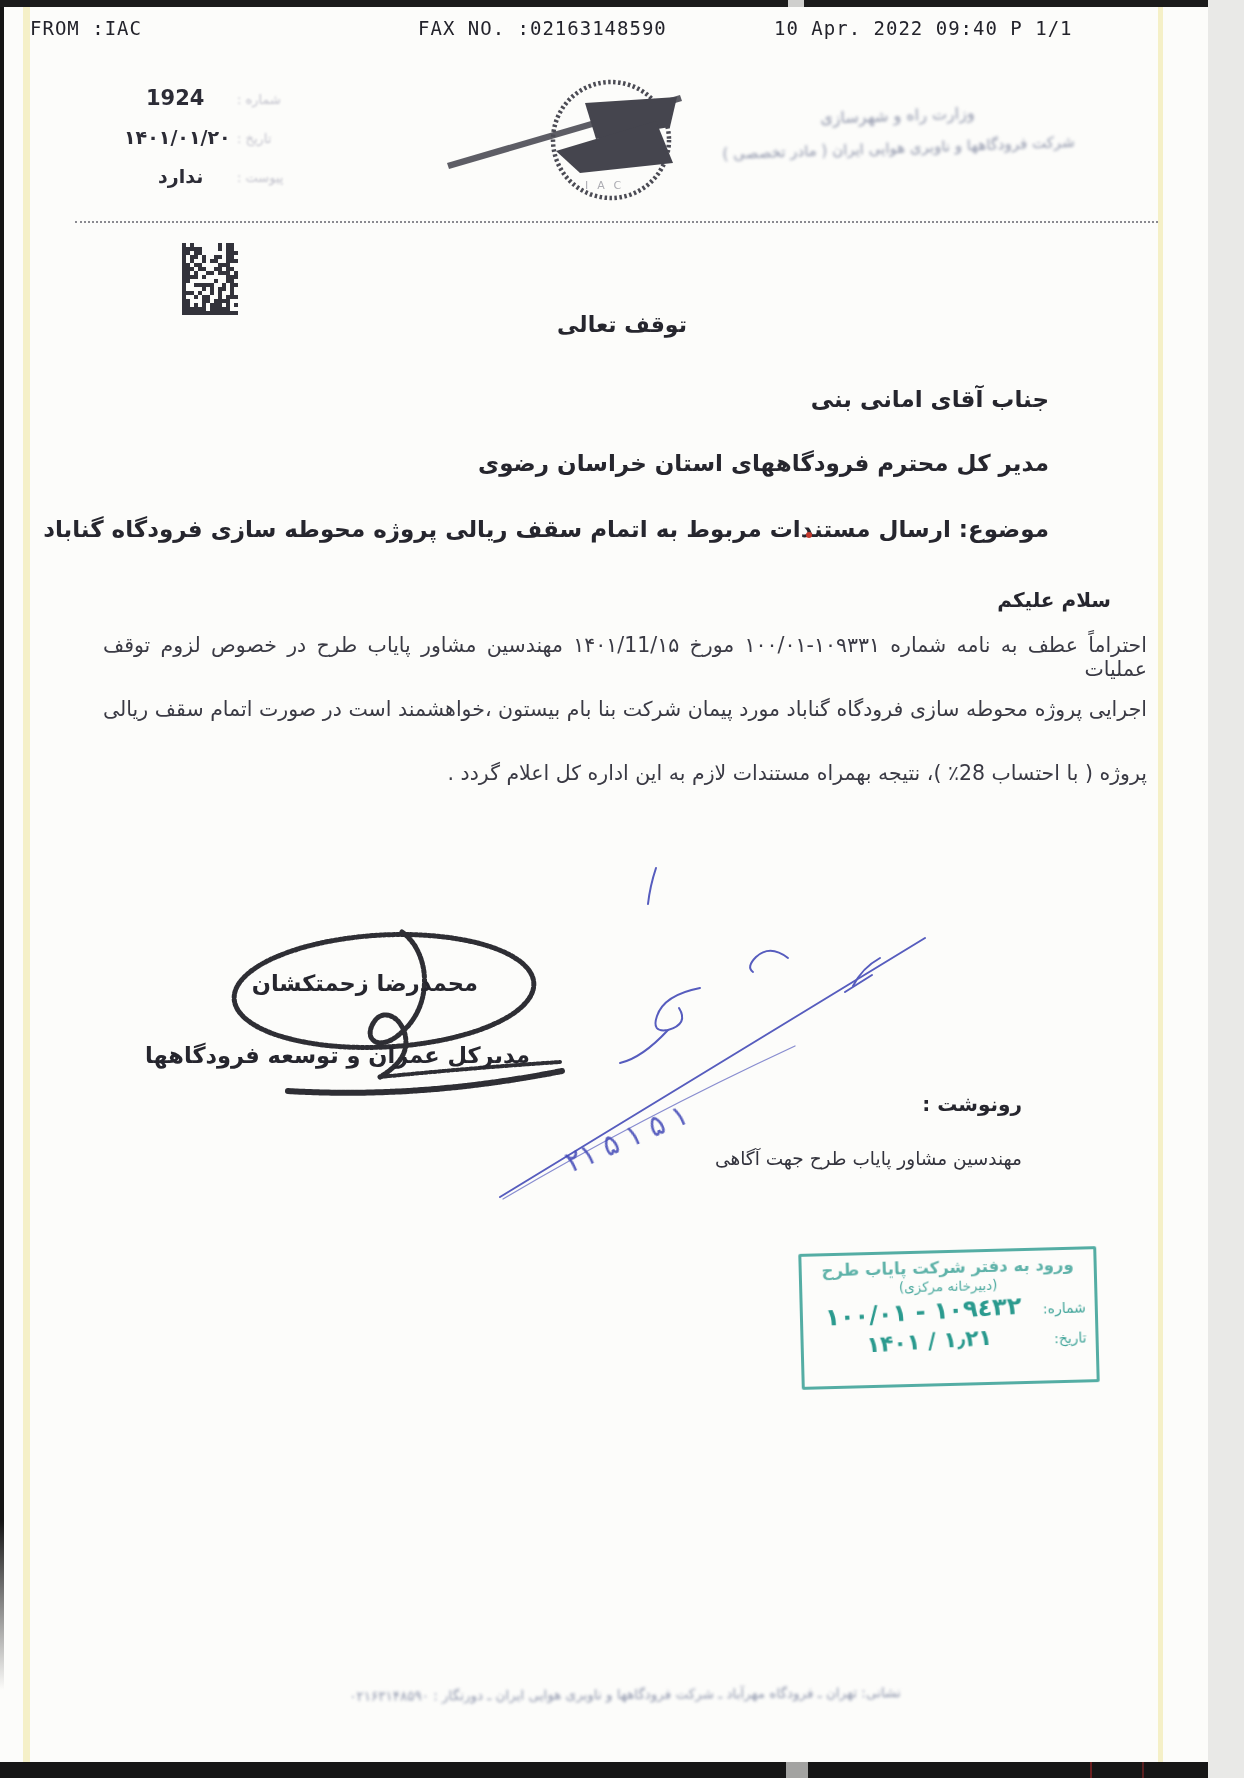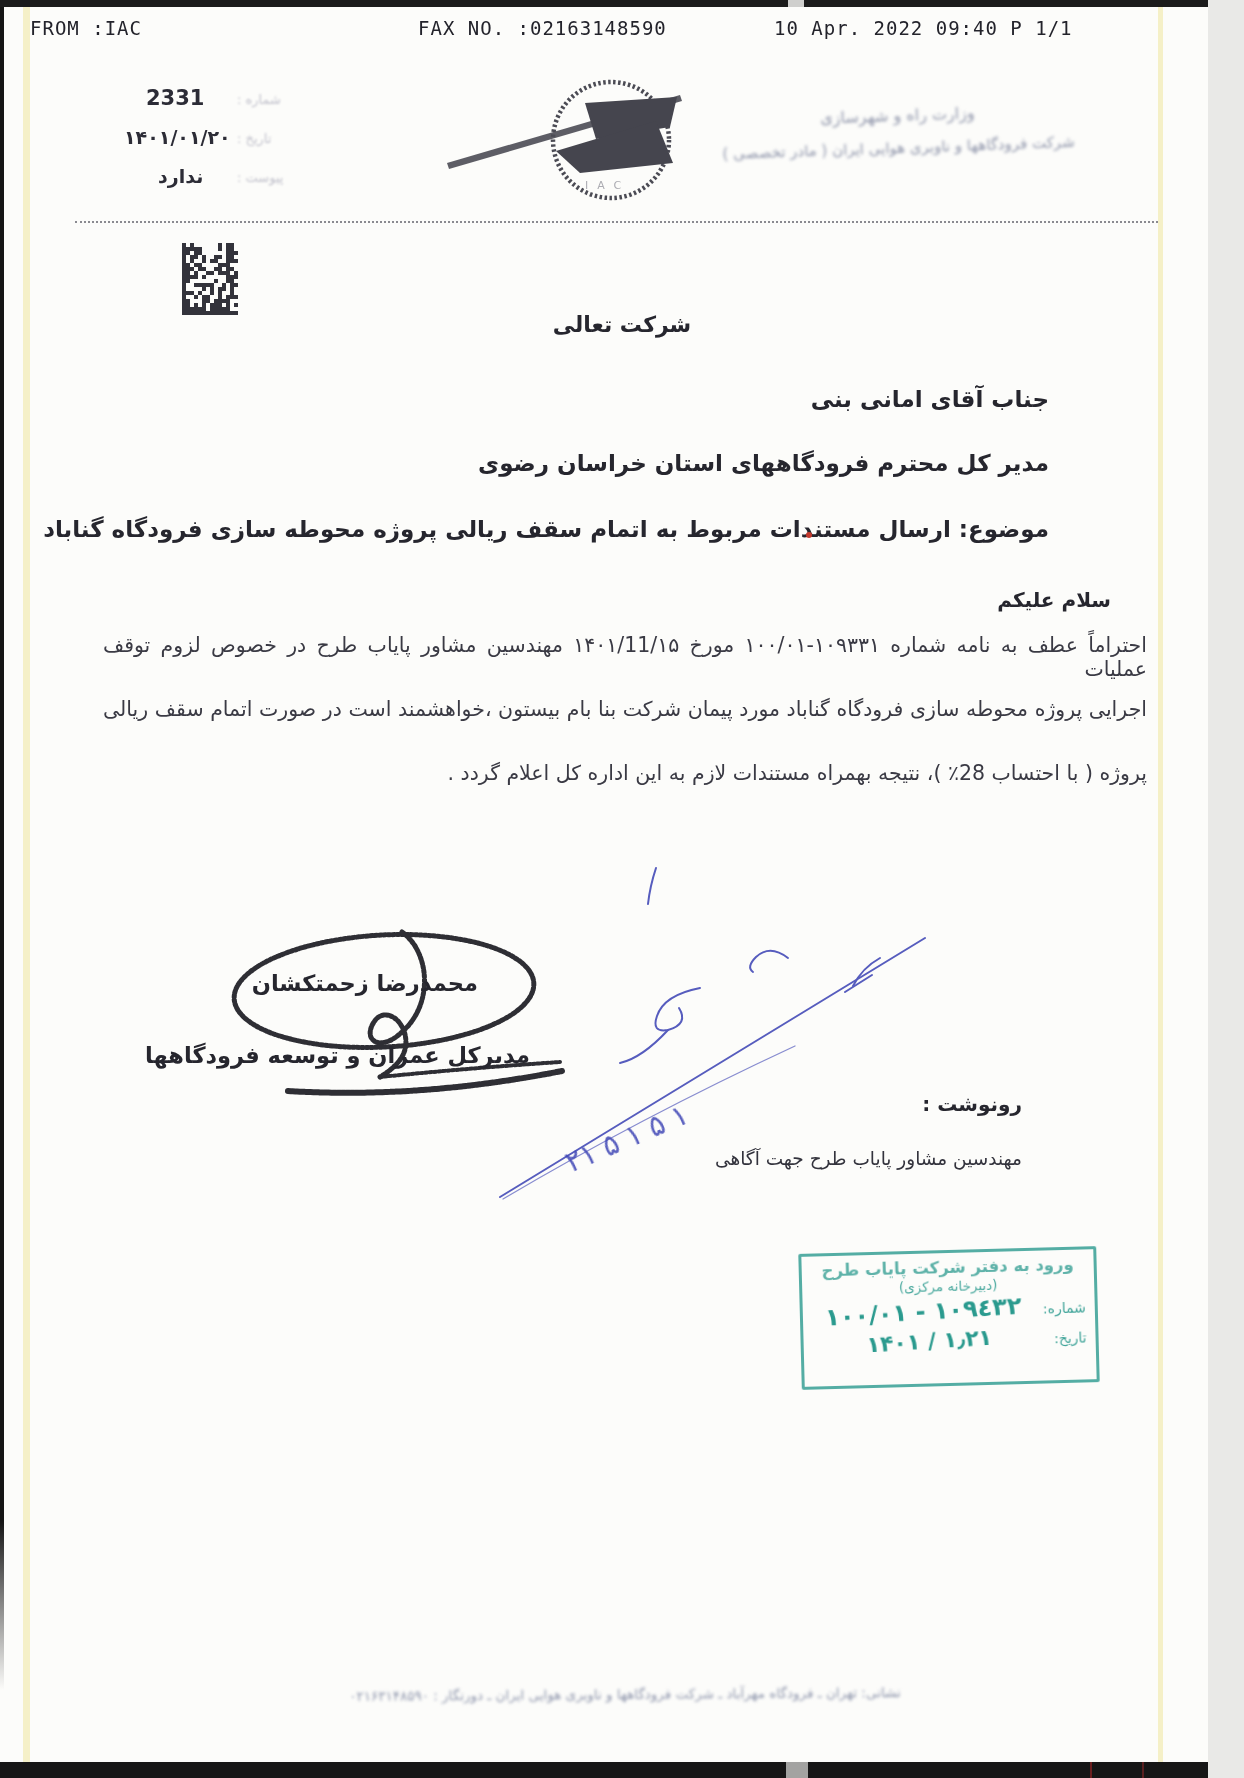--- a/index.html
+++ b/index.html
@@ -106,21 +106,21 @@
   <div class="abs strip-yellow-left"></div>
   <div class="abs strip-yellow-right"></div>
 
   <div class="abs fax fax-from">FROM :IAC</div>
   <div class="abs fax fax-no">FAX NO. :02163148590</div>
   <div class="abs fax fax-dt">10 Apr. 2022 09:40 P 1/1</div>
 
   <div class="abs lh-label lh-label1">شماره :</div>
   <div class="abs lh-label lh-label2">تاریخ :</div>
   <div class="abs lh-label lh-label3">پیوست :</div>
-  <div class="abs lh-val lh-num">2331</div>
+  <div class="abs lh-val lh-num">1924</div>
   <div class="abs lh-val lh-date">۱۴۰۱/۰۱/۲۰</div>
   <div class="abs lh-val lh-att">ندارد</div>
 
   <svg class="abs logo-svg" viewBox="430 75 260 135" xmlns="http://www.w3.org/2000/svg">
     <circle cx="611" cy="140" r="58" fill="none" stroke="#4b4b54" stroke-width="4.5" stroke-dasharray="2.5 2.5"></circle>
     <polygon points="447,163 680,95 682,101 449,169" fill="#4b4b54" opacity=".9"></polygon>
     <path d="M 585 103 L 677 97 L 670 127 L 596 139 Z" fill="#45454e"></path>
     <path d="M 556 151 L 656 121 L 673 163 L 580 173 Z" fill="#45454e"></path>
     <text x="585" y="189" font-size="11" letter-spacing="9" fill="#8a8a94" opacity=".7">IAC</text>
   </svg>
@@ -274,21 +274,21 @@
       <i style="left:24px;top:68px"></i>
       <i style="left:28px;top:68px"></i>
       <i style="left:32px;top:68px"></i>
       <i style="left:36px;top:68px"></i>
       <i style="left:40px;top:68px"></i>
       <i style="left:44px;top:68px"></i>
       <i style="left:48px;top:68px"></i>
       <i style="left:52px;top:68px"></i>
     </div>
 
-  <div class="abs besmele">شرکت تعالی</div>
+  <div class="abs besmele">توقف تعالی</div>
   <div class="abs h-line r1">جناب آقای امانی بنی</div>
   <div class="abs h-line subj">موضوع: ارسال مستندات مربوط به اتمام سقف ریالی پروژه محوطه سازی فرودگاه گناباد</div>
   <div class="abs h-line r2">مدیر کل محترم فرودگاههای استان خراسان رضوی</div>
   <div class="abs red-dot"></div>
   <div class="abs h-line salut">سلام علیکم</div>
   <div class="abs body-line b1">احتراماً عطف به نامه شماره ۱۰۹۳۳۱-۱۰۰/۰۱ مورخ ۱۴۰۱/11/۱۵ مهندسین مشاور پایاب طرح در خصوص لزوم توقف عملیات</div>
   <div class="abs body-line b2">اجرایی پروژه محوطه سازی فرودگاه گناباد مورد پیمان شرکت بنا بام بیستون ،خواهشمند است در صورت اتمام سقف ریالی</div>
   <div class="abs body-line b3">پروژه ( با احتساب 28٪ )، نتیجه بهمراه مستندات لازم به این اداره کل اعلام گردد .</div>
 
   <svg class="abs sig-svg" viewBox="200 900 420 220" xmlns="http://www.w3.org/2000/svg">

